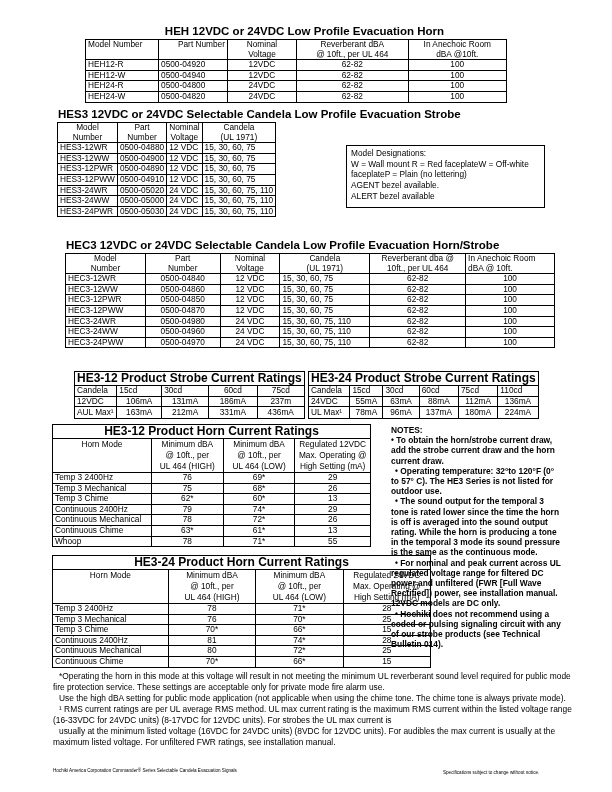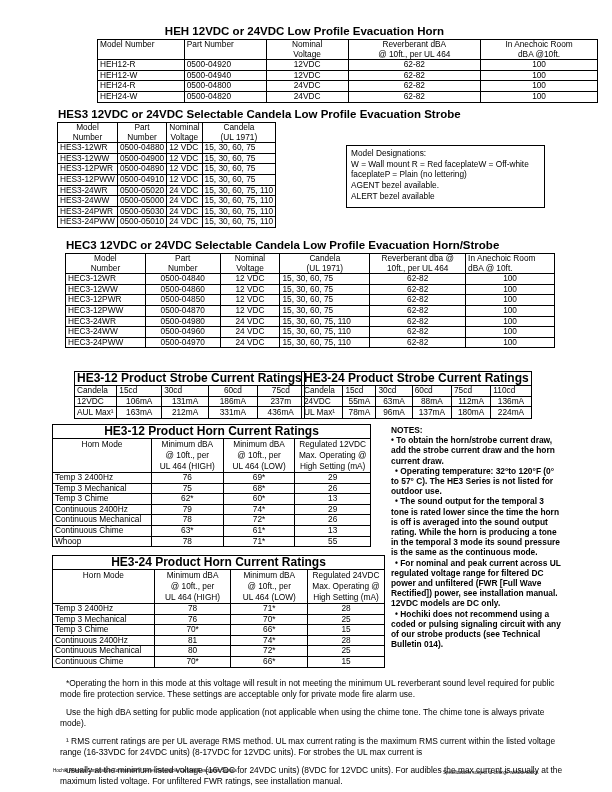--- a/index.html
+++ b/index.html
@@ -9,39 +9,39 @@
   .title { position: absolute; font-weight: bold; font-size: 11.5px; text-align: center; white-space: nowrap; }
   table { border-collapse: collapse; position: absolute; font-size: 8.3px; }
   td, th { border: 1px solid #000; padding: 0 2px; line-height: 9.6px; font-weight: normal; white-space: nowrap; vertical-align: top; }
   th { text-align: center; }
   td.c { text-align: center; }
   td.l { text-align: left; }
   .caption-cell { font-weight: bold; font-size: 12px; text-align: center; line-height: 13px; }
   .notes { font-size: 8.4px; line-height: 10.2px; }
   .notes p { margin: 0; font-weight: bold; }
   .foot { font-size: 8.4px; line-height: 11px; }
-  .foot p { margin: 7px; }
+  .foot p { margin: 0; }
   .small { font-size: 4.6px; }
 </style>
 </head>
 <body>
 
 <div class="title" style="left:97px; top:25px; width:415px;">HEH 12VDC or 24VDC Low Profile Evacuation Horn</div>
-<table style="left:97px; top:39px; width:501px;">
+<table style="left:85px; top:39px; width:422px;">
   <colgroup>
       <col style="width:72px">
       <col style="width:68px">
       <col style="width:68px">
       <col style="width:110px">
       <col style="width:97px">
     </colgroup>
   <tbody>
       <tr>
     <th style="text-align:left"><span>Model Number</span></th>
-    <th style="text-align:left"><span>Part Number</span></th>
+    <th style="text-align:right"><span>Part Number</span></th>
     <th><span>Nominal</span><br><span>Voltage</span></th>
     <th><span>Reverberant dBA</span><br><span>@ 10ft., per UL 464</span></th>
     <th><span>In Anechoic Room</span><br><span>dBA @10ft.</span></th>
   </tr>
   <tr>
         <td class="l">HEH12-R</td>
         <td class="l">0500-04920</td>
         <td class="c">12VDC</td>
         <td class="c">62-82</td>
         <td class="c">100</td>
@@ -117,26 +117,20 @@
       </tr>
   <tr>
         <td class="l">HES3-24WW</td>
         <td class="c">0500-05000</td>
         <td class="l">24 VDC</td>
         <td class="l">15, 30, 60, 75, 110</td>
       </tr>
   <tr>
         <td class="l">HES3-24PWR</td>
         <td class="c">0500-05030</td>
-        <td class="l">24 VDC</td>
-        <td class="l">15, 30, 60, 75, 110</td>
-      </tr>
-  <tr>
-        <td class="l">HES3-24PWW</td>
-        <td class="c">0500-05010</td>
         <td class="l">24 VDC</td>
         <td class="l">15, 30, 60, 75, 110</td>
       </tr>
 </tbody>
   </table>
 
 <div class="abs" style="left:346px; top:145px; width:199px; height:63px; border:1px solid #000; padding:2px 4px; box-sizing:border-box; font-size:8.3px; line-height:10.5px;">
   <div>Model Designations:</div>
   <div style="white-space:nowrap">W = Wall mount R = Red faceplateW = Off-white</div>
   <div>faceplateP = Plain (no lettering)</div>
@@ -251,21 +245,21 @@
   <tr>
         <td class="l" style="line-height:11px">AUL Max¹</td>
         <td class="c" style="line-height:11px">163mA</td>
         <td class="c" style="line-height:11px">212mA</td>
         <td class="c" style="line-height:11px">331mA</td>
         <td class="c" style="line-height:11px">436mA</td>
       </tr>
 </tbody>
   </table>
 
-<table style="left:301px; top:371px; width:222px; border:1.5px solid #000;">
+<table style="left:308px; top:371px; width:222px; border:1.5px solid #000;">
   <colgroup>
       <col style="width:40px">
       <col style="width:32px">
       <col style="width:35px">
       <col style="width:38px">
       <col style="width:38px">
       <col style="width:39px">
     </colgroup>
   <tbody>
       <tr>
@@ -353,21 +347,21 @@
       </tr>
   <tr>
         <td class="l">Whoop</td>
         <td class="c">78</td>
         <td class="c">71*</td>
         <td class="c">55</td>
       </tr>
 </tbody>
   </table>
 
-<table style="left:52px; top:555px; width:333px;">
+<table style="left:52px; top:555px; width:379px;">
   <colgroup>
       <col style="width:102px">
       <col style="width:77px">
       <col style="width:77px">
       <col style="width:77px">
     </colgroup>
   <tbody>
       <tr>
         <td colspan="4" class="caption-cell" style="border-bottom:none">HE3-24 Product Horn Current Ratings</td>
       </tr>

